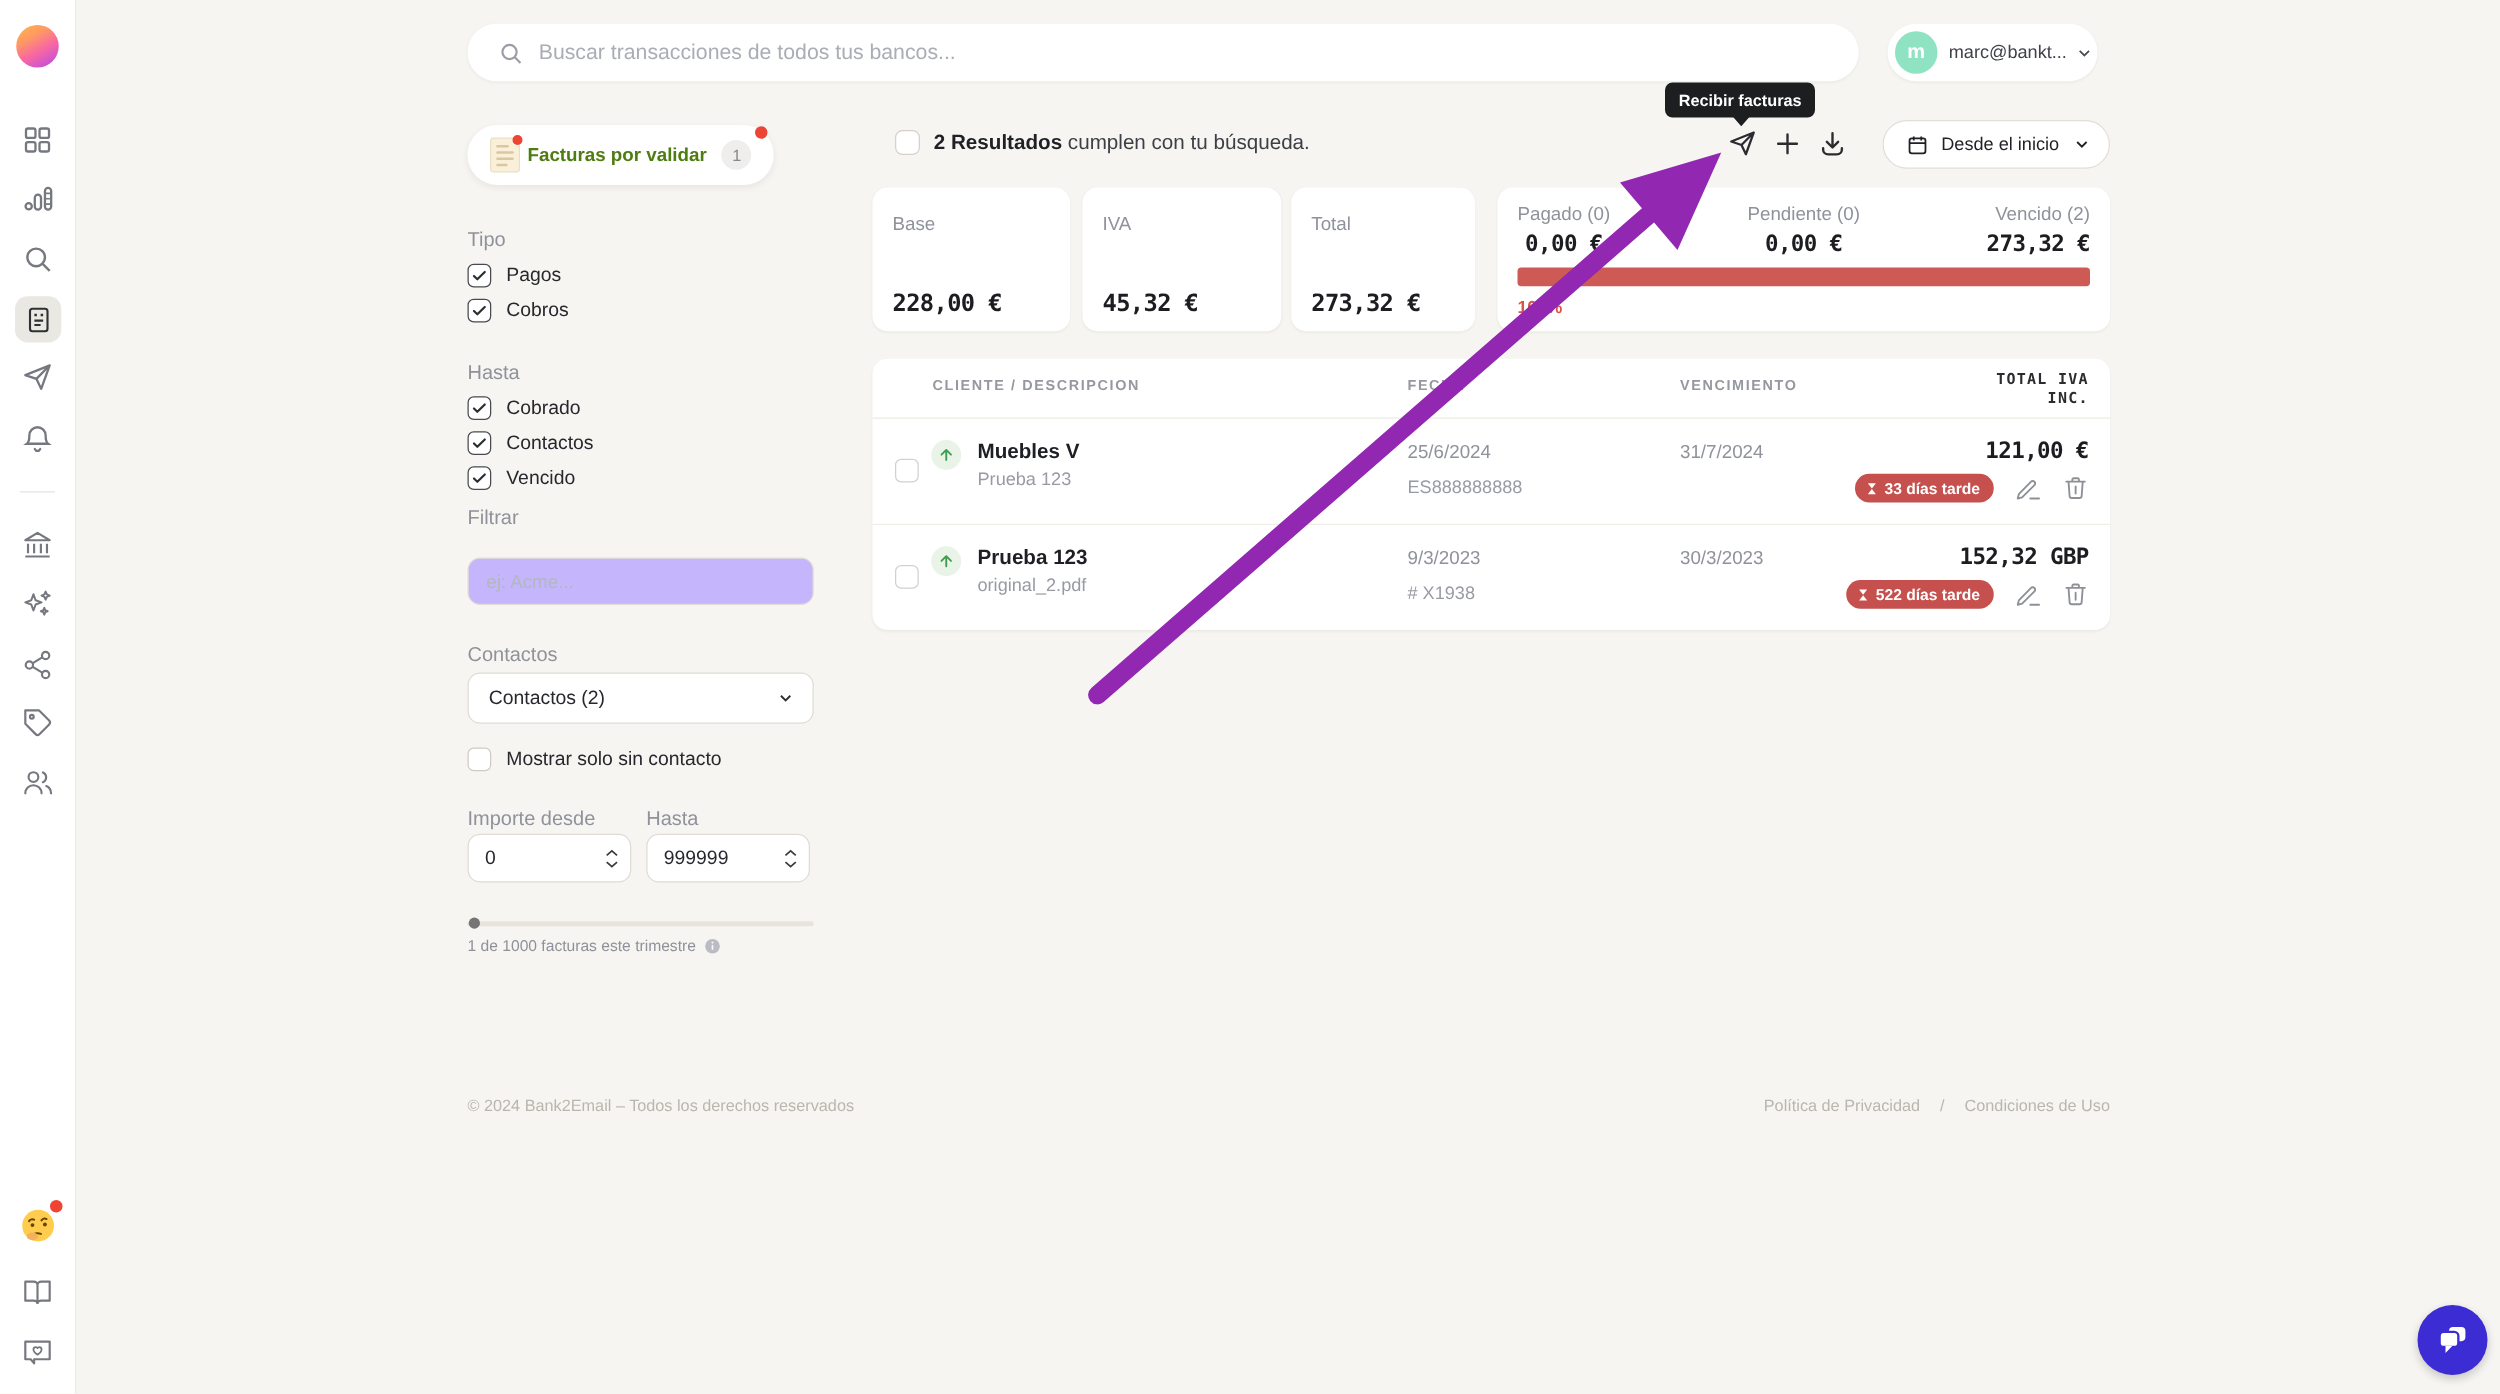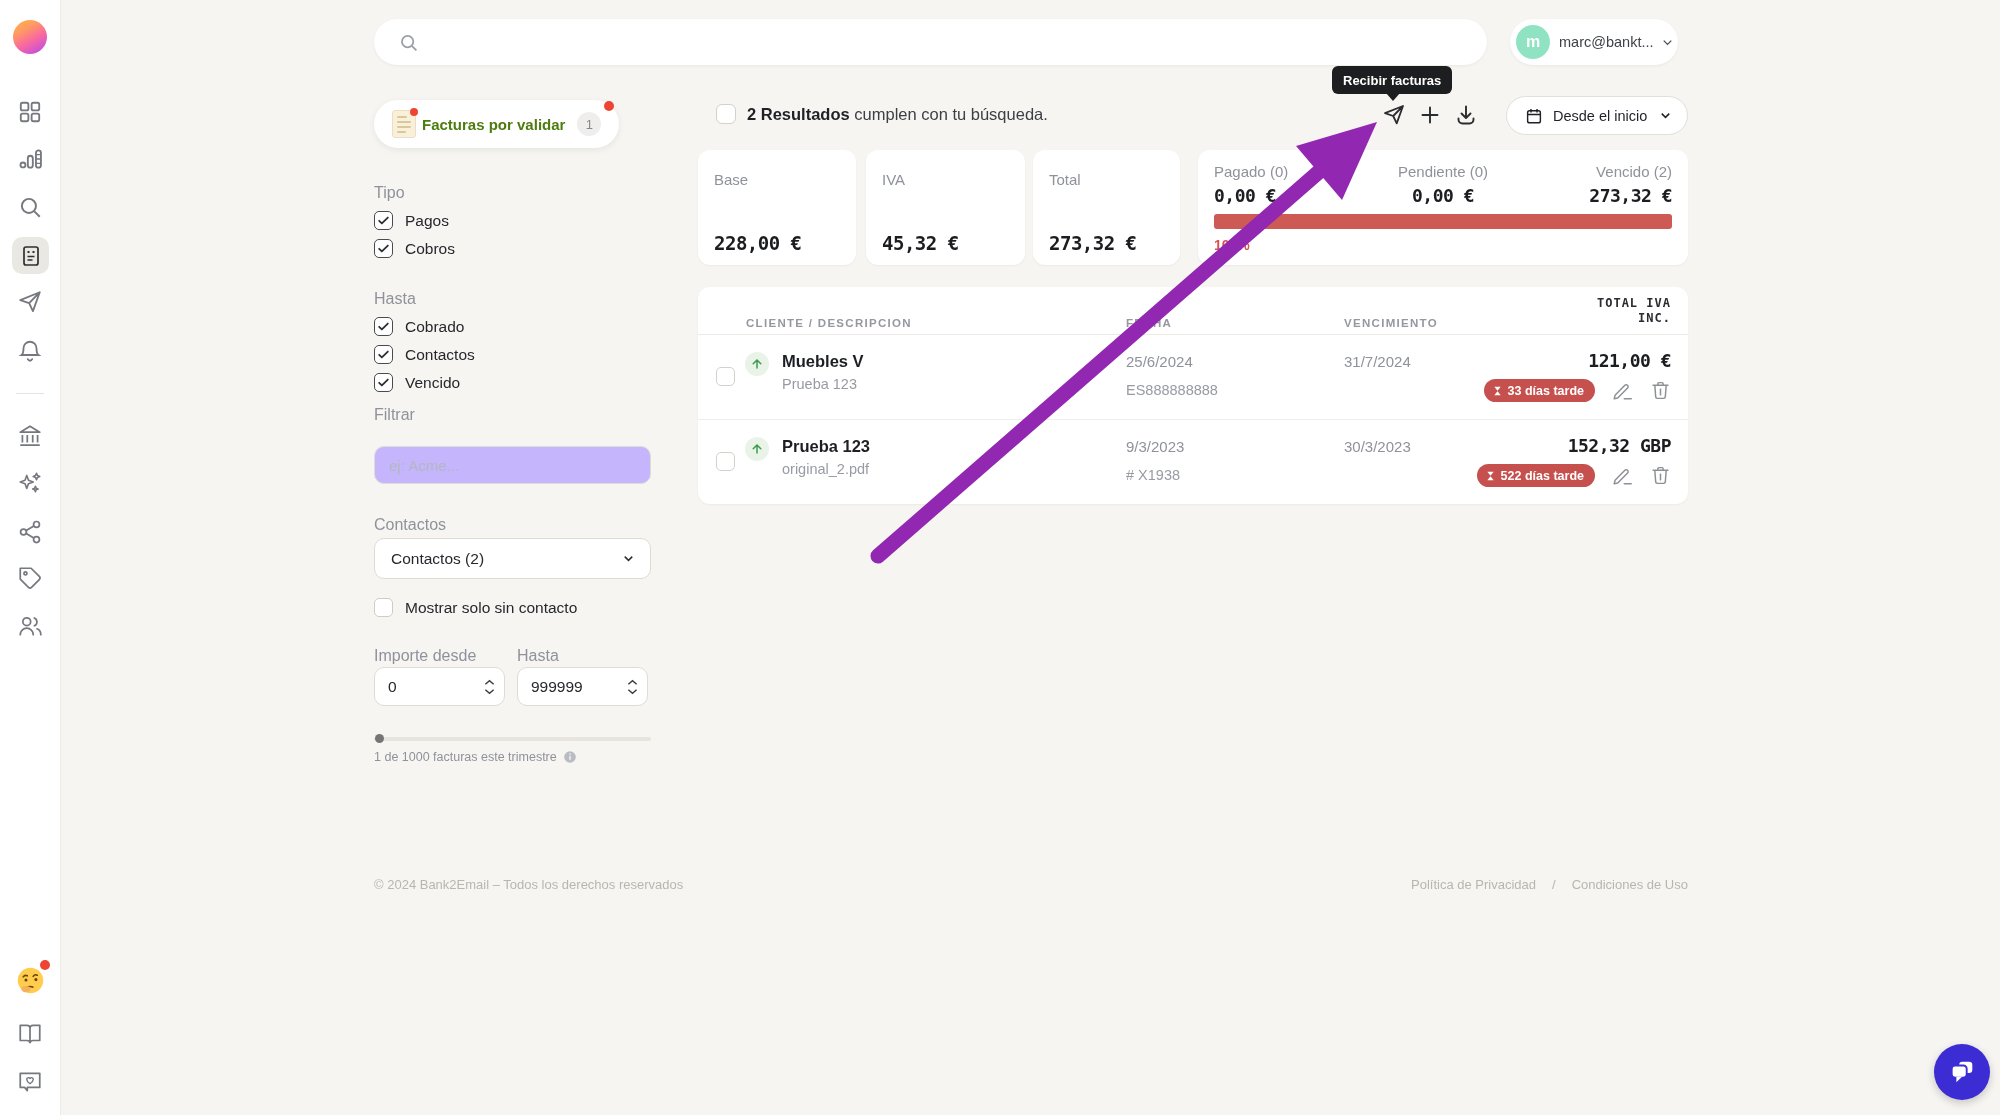--- a/index.html
+++ b/index.html
@@ -67,21 +67,21 @@
   .card .clabel { position:absolute; left:16px; top:21px; font-size:15px; color:#8f929b; }
   .card .cvalue { position:absolute; left:16px; top:82px; font-family:"DejaVu Sans Mono",monospace; font-weight:bold; font-size:19px; color:#1c1d20; letter-spacing:-0.5px; }
   #scard .col { position:absolute; top:13px; }
   #scard .slabel { font-size:15px; color:#8f929b; }
   #scard .svalue { font-family:"DejaVu Sans Mono",monospace; font-weight:bold; font-size:18px; color:#1c1d20; margin-top:5px; letter-spacing:-0.5px; }
   #sbar { position:absolute; left:16px; right:16px; top:64px; height:15px; border-radius:3px; background:#cd5a55; }
   #spct { position:absolute; left:16px; top:87px; font-size:14px; font-weight:bold; color:#d9534b; }
 
   
   #table { position:absolute; left:698px; top:287px; width:990px; height:217px; background:#fff; border-radius:12px; box-shadow:0 1px 2px rgba(40,35,25,.05); }
-  .th { position:absolute; top:317px; font-size:11.5px; font-weight:bold; letter-spacing:1.3px; color:#95989f; }
+  .th { position:absolute; top:303px; font-size:11.5px; font-weight:bold; letter-spacing:1.3px; color:#95989f; }
   #th-total { position:absolute; left:1581px; top:296px; width:90px; text-align:right; font-family:"DejaVu Sans Mono",monospace; font-size:12px; font-weight:bold; letter-spacing:1px; color:#2b2c2f; line-height:1.25; }
   #thead-line { position:absolute; left:698px; top:334px; width:990px; height:1px; background:#eceae4; }
   #row-line { position:absolute; left:698px; top:419px; width:990px; height:1px; background:#f0eee9; }
   .rowchk { position:absolute; left:716px; width:19px; height:19px; border:1.6px solid #d4d1cb; border-radius:5px; background:#fff; cursor:pointer; }
   .dir { position:absolute; left:745px; width:24px; height:24px; border-radius:50%; background:#e9f3e8; display:flex; align-items:center; justify-content:center; color:#3f9e4d; }
   .rname { position:absolute; left:782px; font-size:16.5px; font-weight:bold; color:#1d1f24; }
   .rsub  { position:absolute; left:782px; font-size:14.5px; color:#989ba3; }
   .rdate { position:absolute; left:1126px; font-size:15px; color:#8f929b; }
   .rref  { position:absolute; left:1126px; font-size:14.5px; color:#989ba3; }
   .rdue  { position:absolute; left:1344px; font-size:15px; color:#8f929b; }
@@ -206,20 +206,21 @@
         <path d="M12 13.6s-3-1.9-3-3.8c0-1 .8-1.8 1.7-1.8.6 0 1.1.3 1.3.8.2-.5.7-.8 1.3-.8.9 0 1.7.8 1.7 1.8 0 1.9-3 3.8-3 3.8z" stroke-width="1.3"></path>
       </svg>
   </div>
 </div>
 
 <div id="searchbar">
   <svg width="21" height="21" viewBox="0 0 24 24" fill="none" stroke="#9b9ea6" stroke-width="2">
       <circle cx="11" cy="11" r="6.5"></circle>
       <path d="M15.8 15.8L21 21"></path>
     </svg>
+  <input id="search-input" type="text" placeholder="Buscar transacciones de todos tus bancos..." style="">
 </div>
 
 <div id="userpill">
   <div id="avatar">m</div>
   <span id="useremail">marc@bankt...</span>
   <svg width="15" height="15" viewBox="0 0 24 24" fill="none" stroke="#4a4d54" stroke-width="2.2" style="margin-left:6px">
       <path d="M6 9l6 6 6-6"></path>
     </svg>
 </div>
 
@@ -374,21 +375,21 @@
 </div>
 <div class="card" style="left:866px; width:159px">
   <div class="clabel">IVA</div>
   <div class="cvalue">45,32 €</div>
 </div>
 <div class="card" style="left:1033px; width:147px">
   <div class="clabel">Total</div>
   <div class="cvalue">273,32 €</div>
 </div>
 <div class="card" id="scard" style="left:1198px; width:490px">
-  <div class="col" style="left:16px; text-align:left">
+  <div class="col" style="left:16px; text-align:center">
     <div class="slabel">Pagado (0)</div>
     <div class="svalue">0,00 €</div>
   </div>
   <div class="col" style="left:165px; width:160px; text-align:center">
     <div class="slabel">Pendiente (0)</div>
     <div class="svalue">0,00 €</div>
   </div>
   <div class="col" style="right:16px; text-align:right">
     <div class="slabel">Vencido (2)</div>
     <div class="svalue">273,32 €</div>

